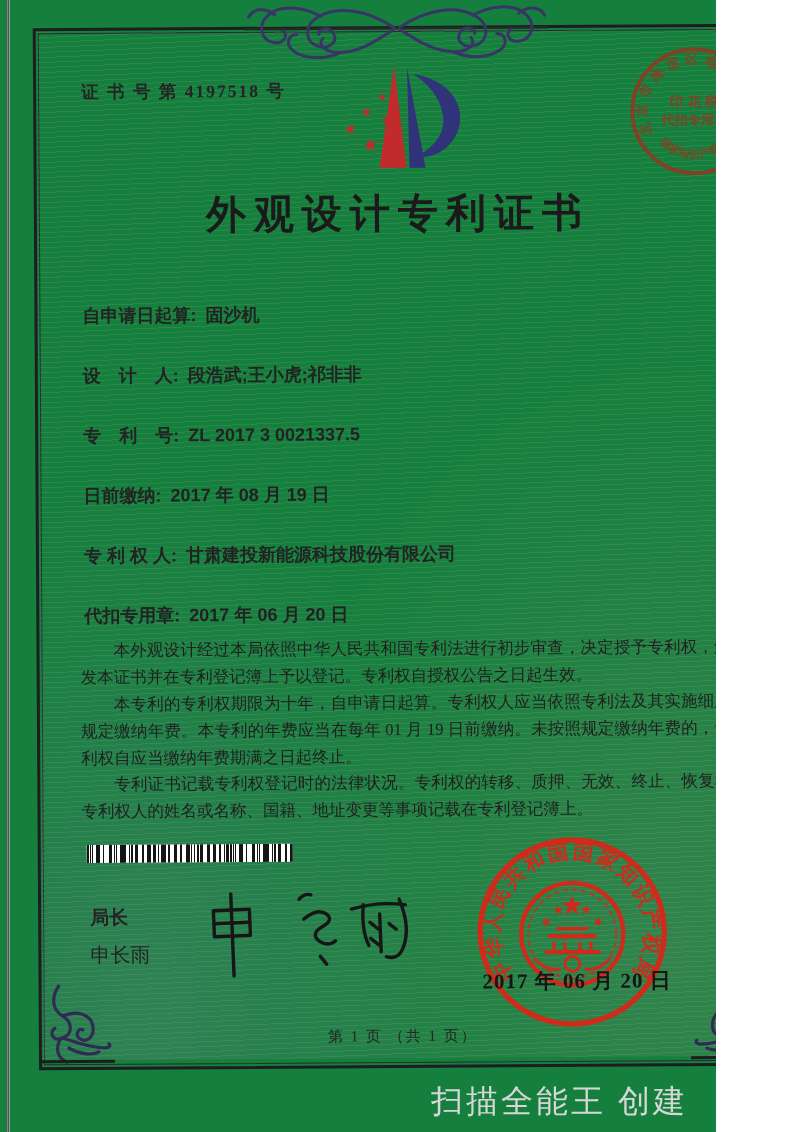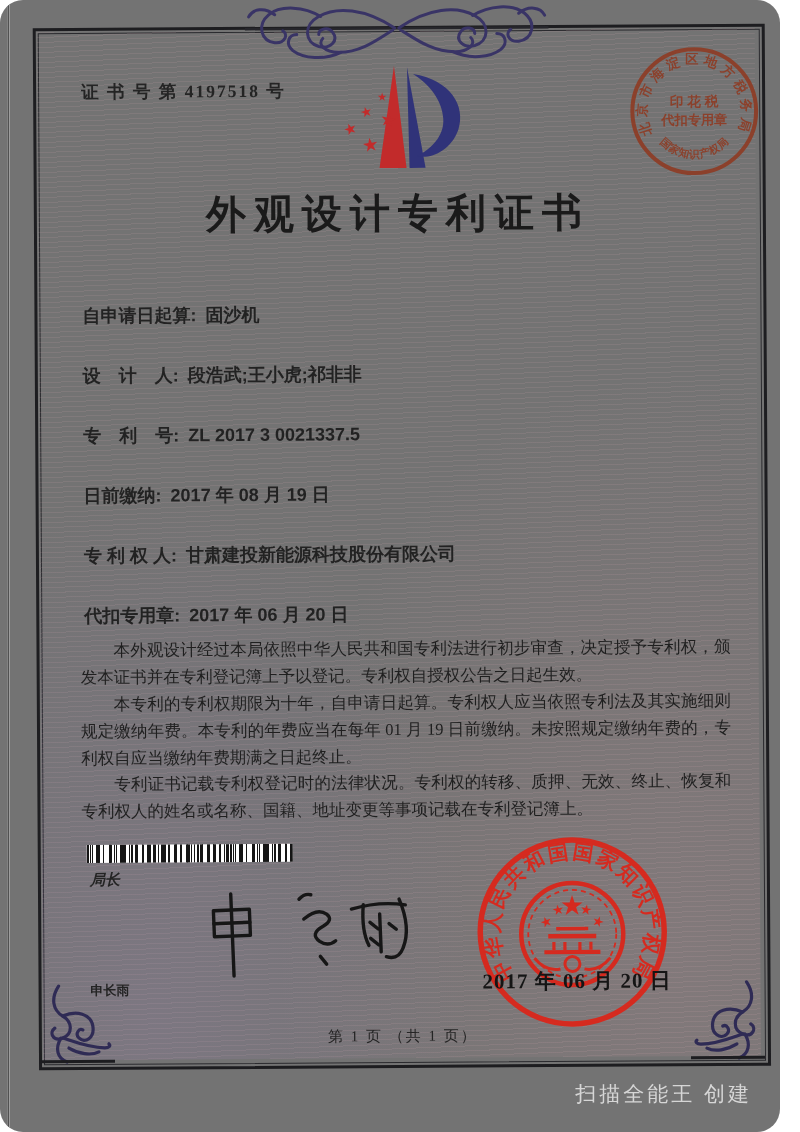--- a/index.html
+++ b/index.html
@@ -1,17 +1,17 @@
 <!DOCTYPE html>
 <html><head>
 <meta charset="utf-8">
 <style>
   html,body{margin:0;padding:0;background:#ffffff;}
-  .page{position:relative;width:780px;height:1132px;background:#737373;overflow:hidden;
-        font-family:"Liberation Serif","DejaVu Serif",serif;color:#242424;border-radius:23px;}
+  .page{position:relative;width:716px;height:1132px;background:#15803d;overflow:hidden;
+        font-family:"Liberation Serif","DejaVu Serif",serif;color:#242424;}
   .page-edge{position:absolute;left:7px;top:0;width:3px;height:100%;
         background:linear-gradient(90deg,#9a9a9a,#4a4a4a 55%,#cfcfcf);}
   .sheet{position:absolute;left:0;top:0;width:800px;height:1132px;transform:rotate(-0.35deg);}
   .frame{position:absolute;left:36px;top:26px;width:726px;height:1036px;
         border:3px solid #1d1d20;}
   .frame::before{content:"";position:absolute;inset:2px;border:1px solid #2a2a2e;}
   .texture{position:absolute;left:40px;top:30px;width:718px;height:1028px;pointer-events:none;
         background:
           radial-gradient(ellipse at 15% 96%, rgba(168,138,196,0.18), transparent 38%),
           radial-gradient(ellipse at 88% 90%, rgba(222,160,170,0.14), transparent 45%),
@@ -25,31 +25,31 @@
         font-size:18px;font-weight:600;color:#222;}
   .field-row .val{margin-left:9px;}
   .r0{top:302px}.r1{top:362px}.r2{top:422px}.r3{top:482px}.r4{top:542px}.r5{top:602px}
   .body-text{position:absolute;left:80px;top:636px;width:650px;font-size:16.5px;line-height:1.63;
         text-align:justify;color:#1f1f1f;}
   .body-text p{margin:0;text-indent:2em;}
   .barcode{position:absolute;left:85px;top:843px;width:206px;height:18px;background-color:#fff;
         background-image:
           repeating-linear-gradient(90deg,#151515 0 2px,transparent 2px 5px,#151515 5px 6px,transparent 6px 11px),
           repeating-linear-gradient(90deg,transparent 0 3px,#151515 3px 4px,transparent 4px 9px,#151515 9px 12px,transparent 12px 13px);}
-  .officer-title{position:absolute;left:88px;top:869px;font-size:15px;font-weight:700;
-        font-family:"Liberation Sans","DejaVu Sans",sans-serif;font-style:italic;}
-  .officer-name{position:absolute;left:88px;top:940px;font-size:13px;font-weight:700;
-        font-family:"Liberation Sans","DejaVu Sans",sans-serif;margin-top:40px;}
+  .officer-title{position:absolute;left:88px;top:903px;font-size:19px;font-weight:700;
+        font-family:"Liberation Sans","DejaVu Sans",sans-serif;}
+  .officer-name{position:absolute;left:88px;top:940px;font-size:20px;font-weight:400;
+        font-family:"Liberation Sans","DejaVu Sans",sans-serif;}
   .signature{position:absolute;left:190px;top:876px;transform:rotate(-2deg);}
   .gov-seal{position:absolute;left:470px;top:833px;opacity:0.92;}
   .seal-date{position:absolute;left:480px;top:968px;font-size:21px;font-weight:700;color:#151515;
         letter-spacing:1px;white-space:nowrap;}
   .tax-stamp{position:absolute;left:626px;top:42px;opacity:0.88;}
   .footer{position:absolute;left:0;top:1027px;width:100%;text-align:center;font-size:15px;letter-spacing:2px;}
-  .watermark{position:absolute;right:28px;top:1080px;font-size:21px;letter-spacing:3px;color:#d6d6d6;
+  .watermark{position:absolute;right:28px;top:1080px;font-size:32px;letter-spacing:3px;color:#d6d6d6;
         font-family:"Liberation Sans","DejaVu Sans",sans-serif;}
   .ornament-top{position:absolute;left:248px;top:0px;}
   .ornament-bl{position:absolute;left:30px;top:982px;}
   .ornament-br{position:absolute;left:688px;top:982px;transform:scaleX(-1);}
 </style>
 </head>
 <body>
 
 <div class="page">
   <div class="page-edge"></div>

